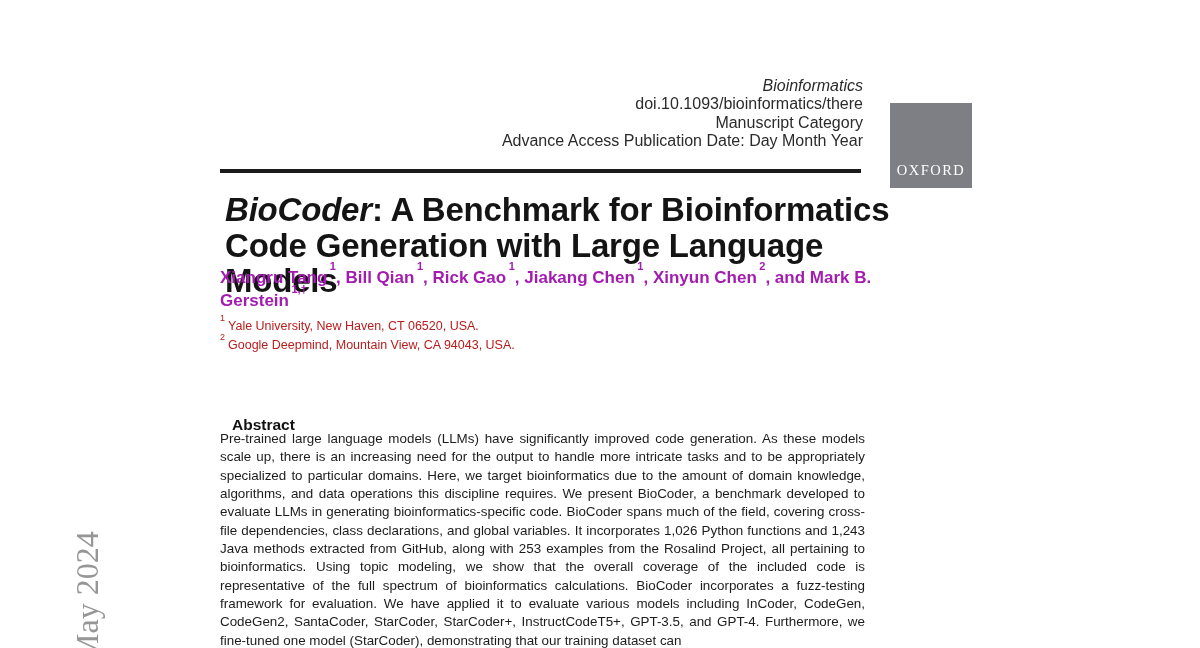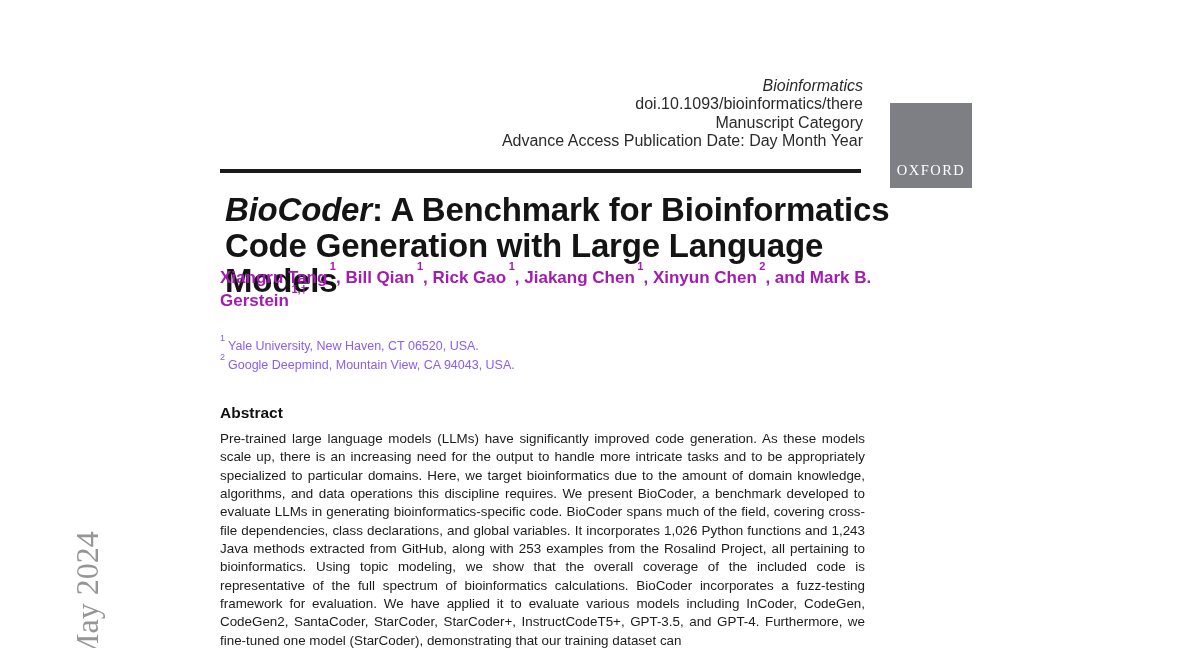--- a/index.html
+++ b/index.html
@@ -44,35 +44,35 @@
   .authors {
     position: absolute; left: 220px; top: 266px; width: 658px;
     font-size: 17px; font-weight: bold; line-height: 23px; color: #a21caf;
   }
   .authors sup {
     font-size: 11px; line-height: 0; position: relative; top: -6px;
     margin-left: 2.5px;
   }
 
   .affils {
-    position: absolute; left: 220px; top: 337px;
-    font-size: 12.5px; line-height: 19px; color: #8b5cf6;
+    position: absolute; left: 220px; top: 317px;
+    font-size: 12.5px; line-height: 19px; color: #b91c1c;
   }
   .affils sup, .corresp sup {
     font-size: 9px; line-height: 0; position: relative; top: -4px;
   }
   .affils .atext, .corresp .ctext { margin-left: 3px; }
 
   .corresp {
     position: absolute; left: 220px; top: 378px;
     font-size: 12.5px; color: #222222;
   }
 
   .abs-head {
-    position: absolute; left: 220px; top: 404px; margin: 0;
+    position: absolute; left: 220px; top: 404px; margin: 12px;
     font-size: 15.5px; font-weight: bold; color: #111111;
   }
 
   .abs-body {
     position: absolute; left: 220px; top: 430px; width: 645px; margin: 0;
     font-size: 13.4px; line-height: 18.35px; text-align: justify;
     color: #1c1c1c;
   }
 
   .watermark {

